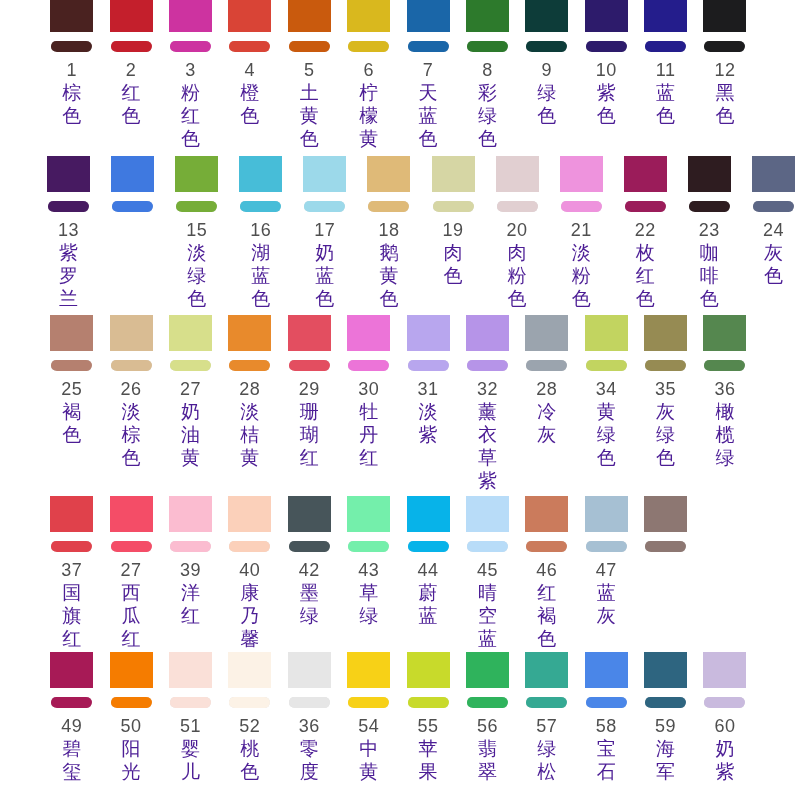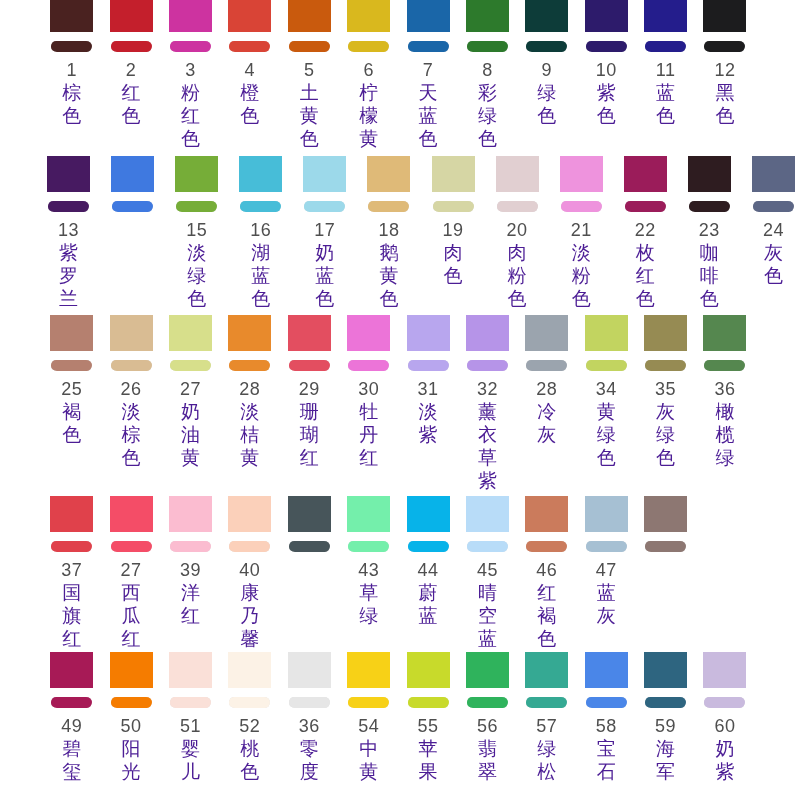--- a/index.html
+++ b/index.html
@@ -485,20 +485,24 @@
         <div class="label">
           <div class="num">40</div>
           <div class="name">康乃馨</div>
         </div>
       </div>
       <div class="cell">
         <div class="swatch" style="background-color: rgb(71, 85, 90);"></div>
         <div class="stroke-wrap">
           <div class="stroke" style="background-color: rgb(71, 85, 90);"></div>
         </div>
+        <div class="label">
+          <div class="num">42</div>
+          <div class="name">墨绿</div>
+        </div>
       </div>
       <div class="cell">
         <div class="swatch" style="background-color: rgb(116, 239, 171);"></div>
         <div class="stroke-wrap">
           <div class="stroke" style="background-color: rgb(116, 239, 171);"></div>
         </div>
         <div class="label">
           <div class="num">43</div>
           <div class="name">草绿</div>
         </div>

